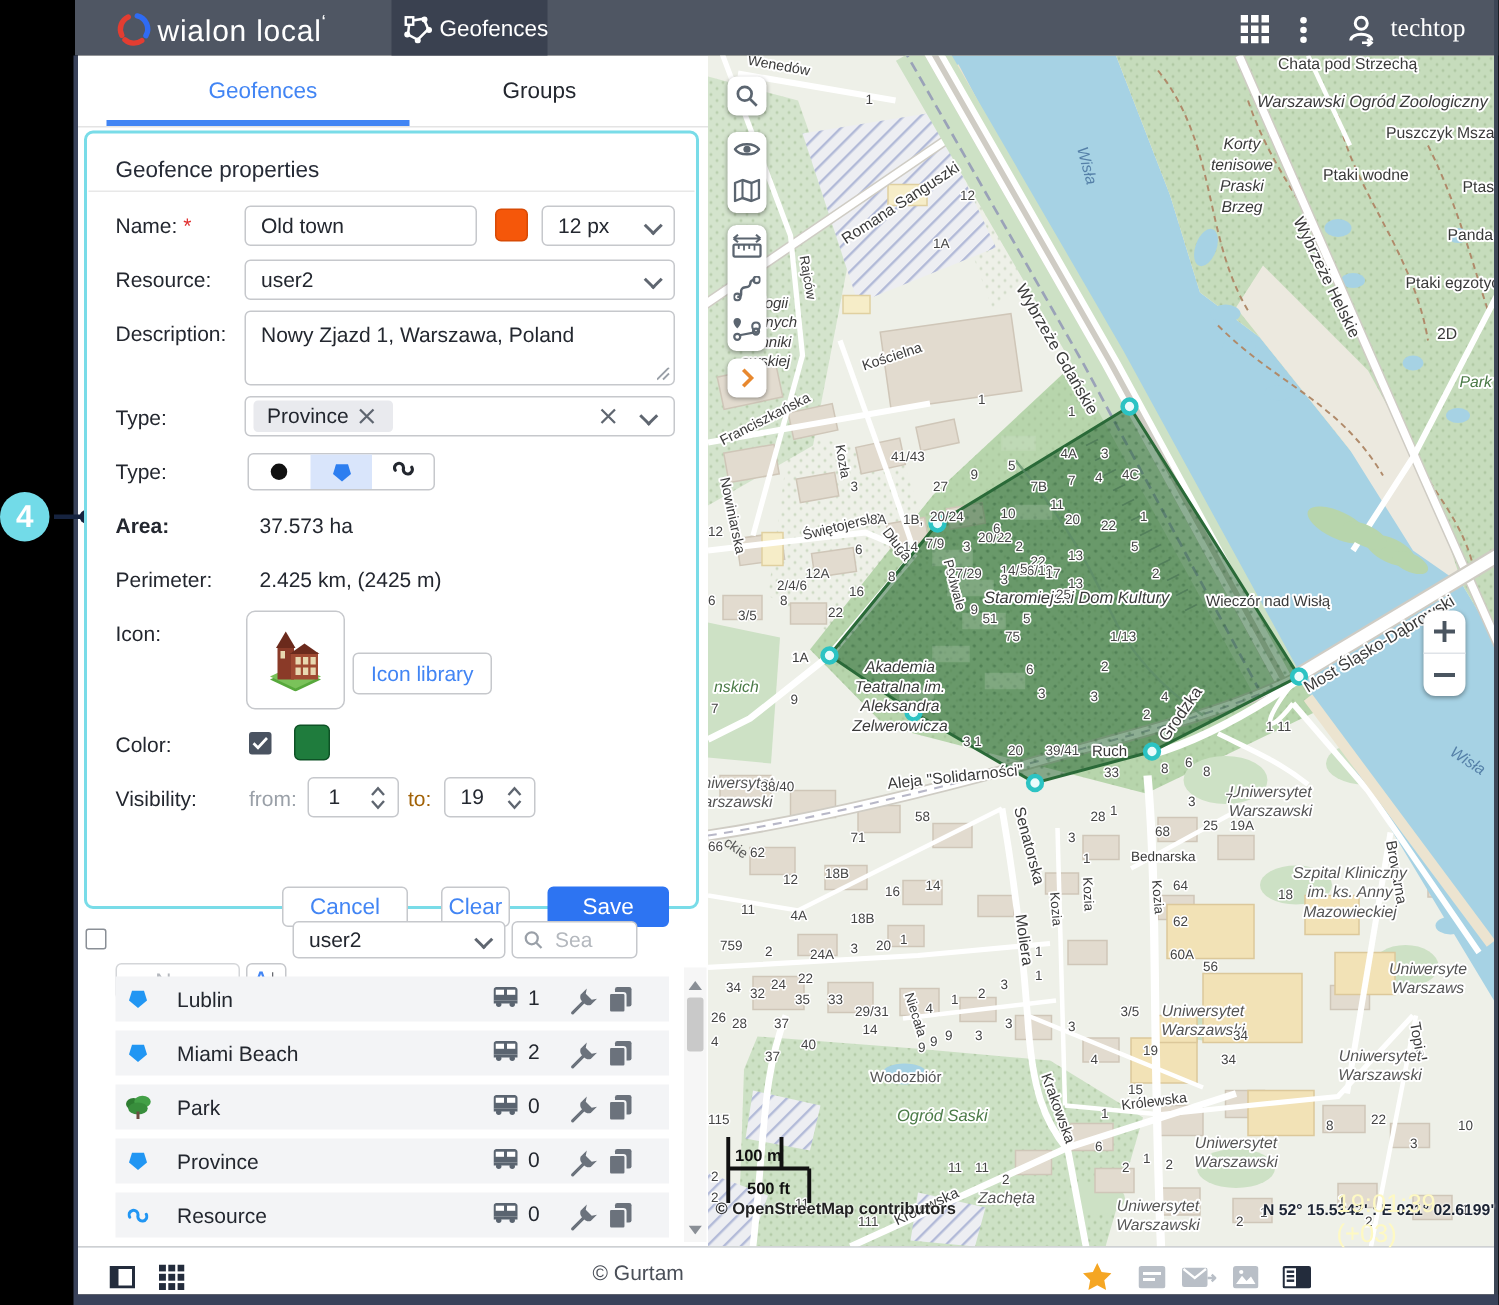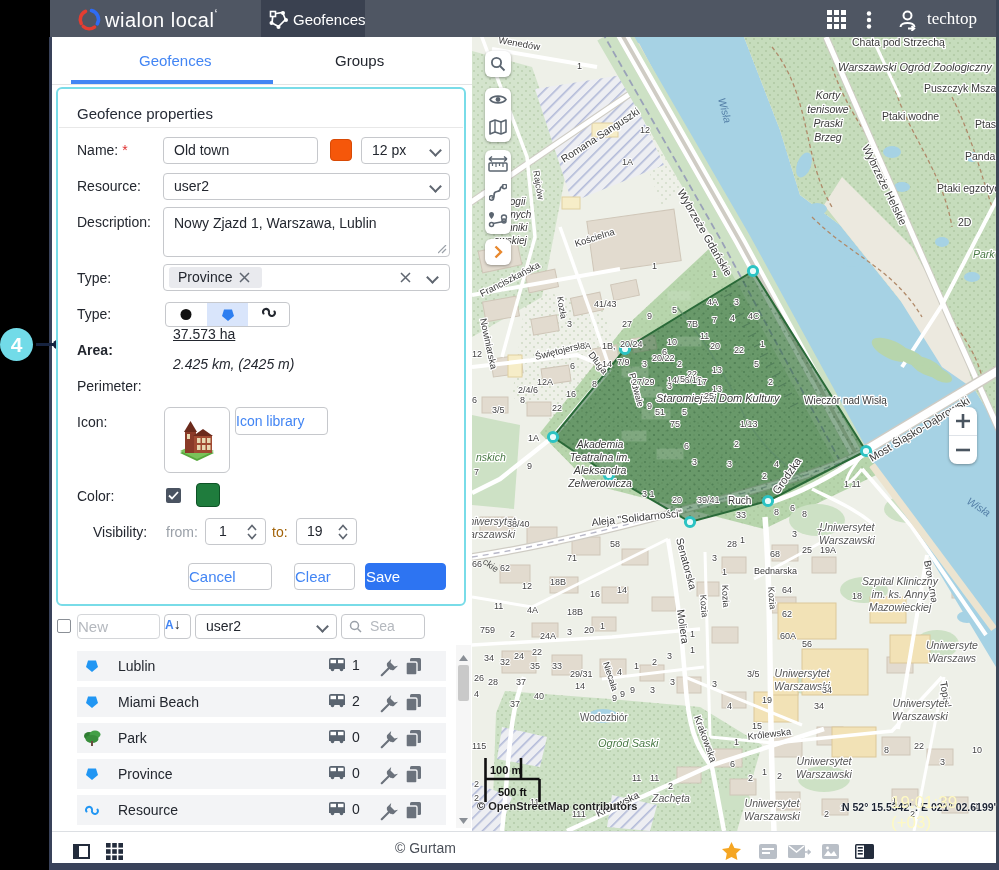--- a/index.html
+++ b/index.html
@@ -10,21 +10,21 @@
 #leftborder { left:49px; top:37px; width:3px; height:833px; background:#39425a; }
 #rightborder { left:996px; top:0; width:3px; height:870px; background:#3d4656; }
 #bottomborder { left:50px; top:863px; width:949px; height:7px; background:#39425a; }
 #panel { left:52px; top:37px; width:420px; height:794px; background:#fff; }
 #map { left:472px; top:37px; width:524px; height:794px; background:#eef0e8; overflow:hidden; }
 #bottombar { left:52px; top:831px; width:944px; height:32px; background:#fff; border-top:1px solid #dcdfe3; }
 .lbl { position:absolute; font-size:14px; color:#23272f; }
 .inp { position:absolute; border:1px solid #c6c8cc; border-radius:4px; background:#fff; font-size:14px; color:#23272f; }
 .chev { position:absolute; width:10px; height:10px; }
 .chev:before { content:""; position:absolute; left:0; top:1px; width:7px; height:7px; border-right:2px solid #5f6670; border-bottom:2px solid #5f6670; transform:rotate(45deg); }
-.btn { position:absolute; border:1px solid #c6c8cc; border-radius:4px; background:#fff; color:#4285f4; font-size:15px; text-align:left; }
+.btn { position:absolute; border:1px solid #c6c8cc; border-radius:4px; background:#fff; color:#4285f4; font-size:15px; text-align:center;margin-top:28px; }
 </style>
 </head>
 <body>
 
 <div class="abs" id="topbar"></div>
 <div class="abs" id="panel"></div>
 <div class="abs" id="map">
 <svg width="524" height="794" viewBox="0 0 524 794" font-family="Liberation Sans, sans-serif">
 <defs>
 <pattern id="dots" width="8" height="8" patternUnits="userSpaceOnUse">
@@ -549,21 +549,21 @@
 <div class="inp" style="left:163px;top:137px;width:155px;height:27px;line-height:25px;padding-left:10px;">Old town</div>
 <div class="abs" style="left:330px;top:139px;width:22px;height:22px;background:#f5570a;border:1px solid #d84a05;border-radius:4px;"></div>
 <div class="inp" style="left:361px;top:137px;width:89px;height:27px;line-height:25px;padding-left:10px;">12 px</div>
 <div class="chev" style="left:431px;top:145px;"></div>
 
 <div class="lbl" style="left:77px;top:178px;text-align:center;">Resource:</div>
 <div class="inp" style="left:163px;top:173px;width:287px;height:27px;line-height:25px;padding-left:10px;">user2</div>
 <div class="chev" style="left:431px;top:181px;"></div>
 
 <div class="lbl" style="left:77px;top:214px;">Description:</div>
-<div class="inp" style="left:163px;top:207px;width:287px;height:50px;line-height:21px;padding:5px 0 0 10px;">Nowy Zjazd 1, Warszawa, Lublin</div>
+<div class="inp" style="left:163px;top:207px;width:287px;height:50px;line-height:21px;padding:5px 0 0 10px;">Nowy Zjazd 1, Warszawa, Poland</div>
 <svg class="abs" style="left:438px;top:245px" width="9" height="9">
     <path d="M8 0 L0 8 M8 4 L4 8" stroke="#9aa0a8" stroke-width="1.2"></path>
   </svg>
 
 <div class="lbl" style="left:77px;top:270px;">Type:</div>
 <div class="inp" style="left:163px;top:264px;width:287px;height:27px;"></div>
 <div class="abs" style="left:169px;top:267px;width:93px;height:21px;background:#e9eaee;border-radius:3px;font-size:14px;color:#23272f;line-height:21px;padding-left:9px;">Province</div>
 <svg class="abs" style="left:239px;top:272px" width="11" height="11">
     <path d="M1 1 L10 10 M10 1 L1 10" stroke="#5f6670" stroke-width="1.5"></path>
   </svg>
@@ -579,24 +579,24 @@
       <circle cx="20" cy="11.5" r="5.5" fill="#111"></circle>
     </svg></div>
 <svg class="abs" style="left:221px;top:308px" width="14" height="14" viewBox="0 0 14 14">
     <path d="M3 1.5 L11 1.5 L13 8 L7 13 L1 8 Z" fill="#2d7ef0"></path>
   </svg>
 <svg class="abs" style="left:262px;top:306px" width="14" height="14" viewBox="0 0 14 14">
     <path d="M1.5,7.5 A3,3 0 1 1 7,6.2 A3,3 0 1 0 12.5,5.5" stroke="#23272f" stroke-width="2.1" fill="none" stroke-linecap="round"></path>
   </svg>
 
 <div class="lbl" style="left:77px;top:342px;font-weight:bold;">Area:</div>
-<div class="lbl" style="left:173px;top:326px;text-decoration:underline;">37.573 ha</div>
+<div class="lbl" style="left:173px;top:342px;">37.573 ha</div>
 
 <div class="lbl" style="left:77px;top:378px;">Perimeter:</div>
-<div class="lbl" style="left:173px;top:356px;font-style:italic;">2.425 km, (2425 m)</div>
+<div class="lbl" style="left:173px;top:378px;">2.425 km, (2425 m)</div>
 
 <div class="lbl" style="left:77px;top:414px;">Icon:</div>
 <div class="abs" style="left:164px;top:407px;width:66px;height:66px;border:1px solid #c6c8cc;border-radius:6px;"></div>
 <svg class="abs" style="left:176px;top:417px" width="42" height="44" viewBox="0 0 42 44">
   <polygon points="4,36 21,28 38,36 21,44" fill="#57a83c"></polygon>
   <polygon points="4,34 21,26 38,34 21,42" fill="#7ac25a"></polygon>
   <rect x="9" y="14" width="11" height="22" fill="#8a3a28"></rect>
   <rect x="18" y="18" width="18" height="18" fill="#a04a32"></rect>
   <polygon points="8,15 14.5,4 21,15" fill="#6b2a1c"></polygon>
   <polygon points="17,19 27,12 37,19" fill="#6b2a1c"></polygon>
@@ -610,34 +610,34 @@
 </svg>
 <div class="btn" style="left:235px;top:407px;width:93px;height:28px;line-height:26px;font-size:14px;">Icon library</div>
 
 <div class="lbl" style="left:77px;top:488px;">Color:</div>
 <div class="abs" style="left:166px;top:488px;width:15px;height:15px;background:#4a5361;border-radius:2px;"></div>
 <svg class="abs" style="left:168px;top:491px" width="11" height="9">
     <path d="M1 4.5 L4 7.5 L10 1" stroke="#fff" stroke-width="1.8" fill="none"></path>
   </svg>
 <div class="abs" style="left:196px;top:483px;width:24px;height:24px;background:#1f7c3d;border:1px solid #0e5226;border-radius:4px;"></div>
 
-<div class="lbl" style="left:77px;top:524px;margin-left:16px;">Visibility:</div>
+<div class="lbl" style="left:77px;top:524px;">Visibility:</div>
 <div class="abs" style="left:166px;top:524px;font-size:14px;color:#9aa0a8;">from:</div>
 <div class="inp" style="left:205px;top:518px;width:61px;height:27px;line-height:25px;padding-left:13px;">1</div>
 <svg class="abs" style="left:246px;top:524px" width="12" height="16" viewBox="0 0 12 16">
     <path d="M2 6 L6 1.5 L10 6 M2 10 L6 14.5 L10 10" stroke="#5f6670" stroke-width="1.6" fill="none"></path>
   </svg>
 <div class="abs" style="left:272px;top:524px;font-size:14px;color:#a16207;">to:</div>
 <div class="inp" style="left:296px;top:518px;width:61px;height:27px;line-height:25px;padding-left:10px;">19</div>
 <svg class="abs" style="left:337px;top:524px" width="12" height="16" viewBox="0 0 12 16">
     <path d="M2 6 L6 1.5 L10 6 M2 10 L6 14.5 L10 10" stroke="#5f6670" stroke-width="1.6" fill="none"></path>
   </svg>
 
 <div class="btn" style="left:188px;top:563px;width:84px;height:27px;line-height:25px;">Cancel</div>
-<div class="btn" style="left:294px;top:563px;width:61px;height:27px;line-height:25px;">Clear</div>
+<div class="btn" style="left:294px;top:563px;width:46px;height:27px;line-height:25px;">Clear</div>
 <div class="btn" style="left:365px;top:563px;width:81px;height:27px;line-height:25px;background:#2d74f2;border-color:#2d74f2;color:#fff;">Save</div>
 
 <div class="abs" style="left:57px;top:619px;width:14px;height:14px;border:1px solid #8a8f96;border-radius:2px;"></div>
 <div class="btn" style="left:77px;top:614px;width:83px;height:25px;line-height:23px;color:#b4b8be;border-color:#d4d6d9;">New</div>
 <div class="btn" style="left:164px;top:614px;width:27px;height:25px;"><span style="color:#4285f4;font-size:12px;font-weight:bold;">A</span><span style="color:#23272f;font-size:14px;">↓</span></div>
 <div class="inp" style="left:195px;top:614px;width:142px;height:25px;line-height:23px;padding-left:10px;">user2</div>
 <div class="chev" style="left:318px;top:621px;"></div>
 <div class="inp" style="left:341px;top:614px;width:84px;height:25px;line-height:23px;padding-left:28px;color:#b4b8be;">Sea</div>
 <svg class="abs" style="left:349px;top:620px" width="13" height="13" viewBox="0 0 13 13">
     <circle cx="5.5" cy="5.5" r="4" fill="none" stroke="#9aa0a8" stroke-width="1.5"></circle>

